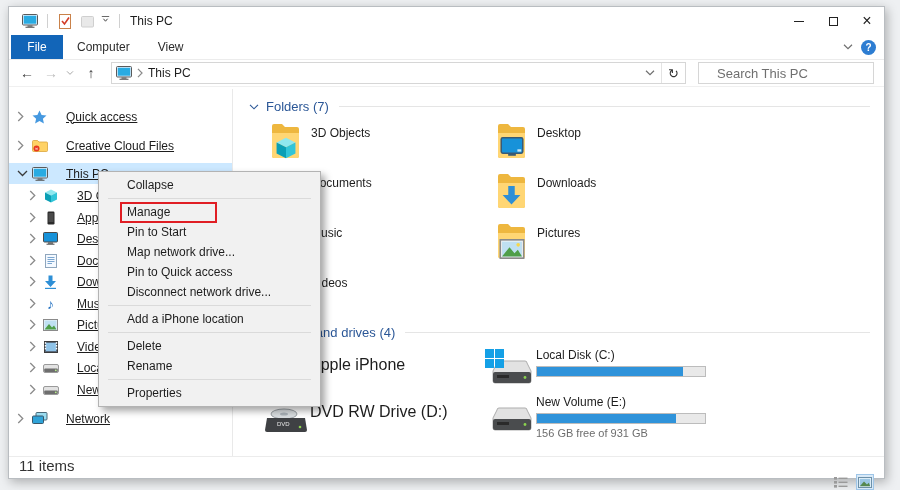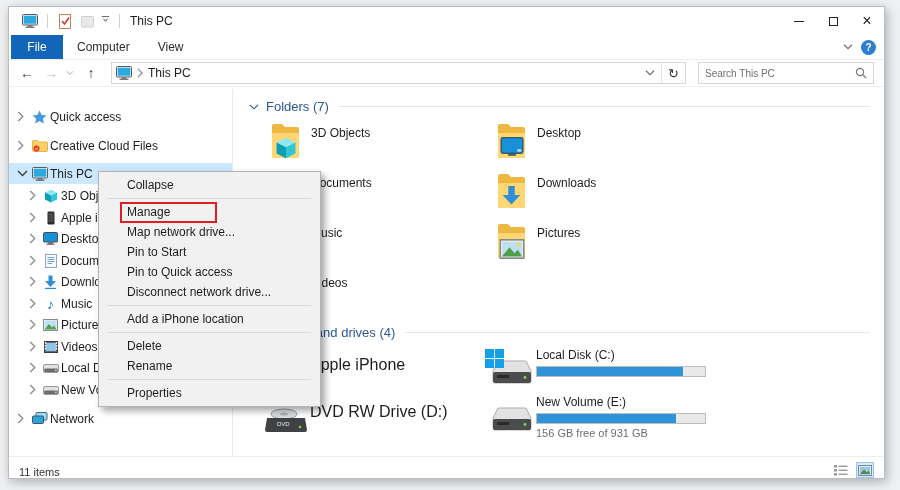--- a/index.html
+++ b/index.html
@@ -38,33 +38,33 @@
   .nav-chev { width:8px; height:6px; margin:0 1px; }
   .nav-up { color:#3b3b3b; margin:0 2px; }
   .addressbar { flex:1; height:22px; border:1px solid #d6d6d6; display:flex; align-items:center; padding-left:4px; font-size:12px; margin-left:4px; }
   .addr-chev { margin:0 5px; }
   .addr-right { margin-left:auto; display:flex; align-items:center; height:100%; }
   .addr-drop { padding:0 6px; }
   .refresh-btn { width:24px; height:100%; border-left:1px solid #e3e3e3; display:flex; align-items:center; justify-content:center;
                  font-size:13px; color:#333; }
   .searchbox { width:176px; height:22px; border:1px solid #d6d6d6; margin-left:8px; display:flex; align-items:center;
                padding:0 6px; }
-  .searchbox input { border:none; outline:none; flex:1; font-size:10px; color:#555; font-family:"Liberation Sans",sans-serif; background:transparent; }
+  .searchbox input { border:none; outline:none; flex:1; font-size:13px; color:#555; font-family:"Liberation Sans",sans-serif; background:transparent;margin-left:12px; }
   .searchbox input::placeholder { color:#6f6f6f; }
 
   
   .content { position:absolute; top:82px; bottom:22px; left:0; right:0; }
   .sidebar { position:absolute; left:0; top:0; bottom:0; width:224px; border-right:1px solid #e9e9e9; font-size:12px; }
   .side-row { position:absolute; left:0; right:0; height:21px; display:flex; align-items:center; white-space:nowrap; }
   .side-row.selected { background:#cce8ff; }
   .chev { flex:none; }
   .lvl0 .chev { margin-left:8px; } .lvl0 .s-icon { margin-left:7px; } 
   .lvl1 .chev { margin-left:20px; } .lvl1 .s-icon { margin-left:6px; }
   .s-icon { width:17px; height:16px; display:flex; align-items:center; justify-content:center; flex:none; }
-  .s-label { margin-left:2px; }
+  .s-label { margin-left:18px;text-decoration:underline; }
 
   .main { position:absolute; left:225px; right:0; top:0; bottom:0; overflow:hidden; }
   .group-header { position:absolute; left:15px; right:14px; display:flex; align-items:center; color:#2b5797; font-size:13px; }
   .group-header .hline { flex:1; height:1px; background:#e5e5e5; margin-left:10px; }
   .gh-label { margin-left:7px; }
   .folders-header { top:10px; }
   .devices-header { top:236px; }
 
   .folders-grid { position:absolute; left:29px; top:32px; display:grid;
                   grid-template-rows:repeat(4,50px); grid-template-columns:226px 226px; grid-auto-flow:column; }
@@ -90,21 +90,21 @@
   
   .ctx { position:absolute; left:89px; top:164px; width:223px; background:#f1f1f1; border:1px solid #b3b3b3;
          box-shadow:4px 4px 7px rgba(0,0,0,.35); padding:3px 0; z-index:20; font-size:12px; }
   .ctx-item { height:20px; line-height:20px; padding-left:28px; position:relative; }
   .ctx-item.bold { font-weight:normal; }
   .ctx-sep { border-top:1px solid #dadada; margin:3px 9px; }
   .red-box { position:absolute; left:21px; top:0px; width:97px; height:21px; border:2px solid #e01e24; }
 
   
   .statusbar { position:absolute; left:0; right:0; bottom:0; height:22px; border-top:1px solid #ececec;
-               display:flex; align-items:flex-end; padding:0 10px; font-size:11px; color:#333; }
+               display:flex; align-items:flex-start; padding:0 10px; font-size:15px; color:#333;flex-direction:column; }
   .status-icons { margin-left:auto; display:flex; gap:6px; align-items:center; }
   .view-btn { width:18px; height:16px; display:flex; align-items:center; justify-content:center; }
   .view-btn.active { background:#d8e9f7; border:1px solid #9fc6e8; }
 </style>
 </head>
 <body>
 
 <svg width="0" height="0" style="position:absolute">
   <defs>
     <g id="i-monitor">
@@ -581,22 +581,22 @@
     </div>
   </div>
 
   <div class="ctx">
     <div class="ctx-item bold">Collapse</div>
     <div class="ctx-sep"></div>
     <div class="ctx-item">
       <span>Manage</span>
       <span class="red-box"></span>
     </div>
+    <div class="ctx-item">Pin to Start</div>
     <div class="ctx-item">Map network drive...</div>
-    <div class="ctx-item">Pin to Start</div>
     <div class="ctx-item">Pin to Quick access</div>
     <div class="ctx-item">Disconnect network drive...</div>
     <div class="ctx-sep"></div>
     <div class="ctx-item">Add a iPhone location</div>
     <div class="ctx-sep"></div>
     <div class="ctx-item">Delete</div>
     <div class="ctx-item">Rename</div>
     <div class="ctx-sep"></div>
     <div class="ctx-item">Properties</div>
   </div>

